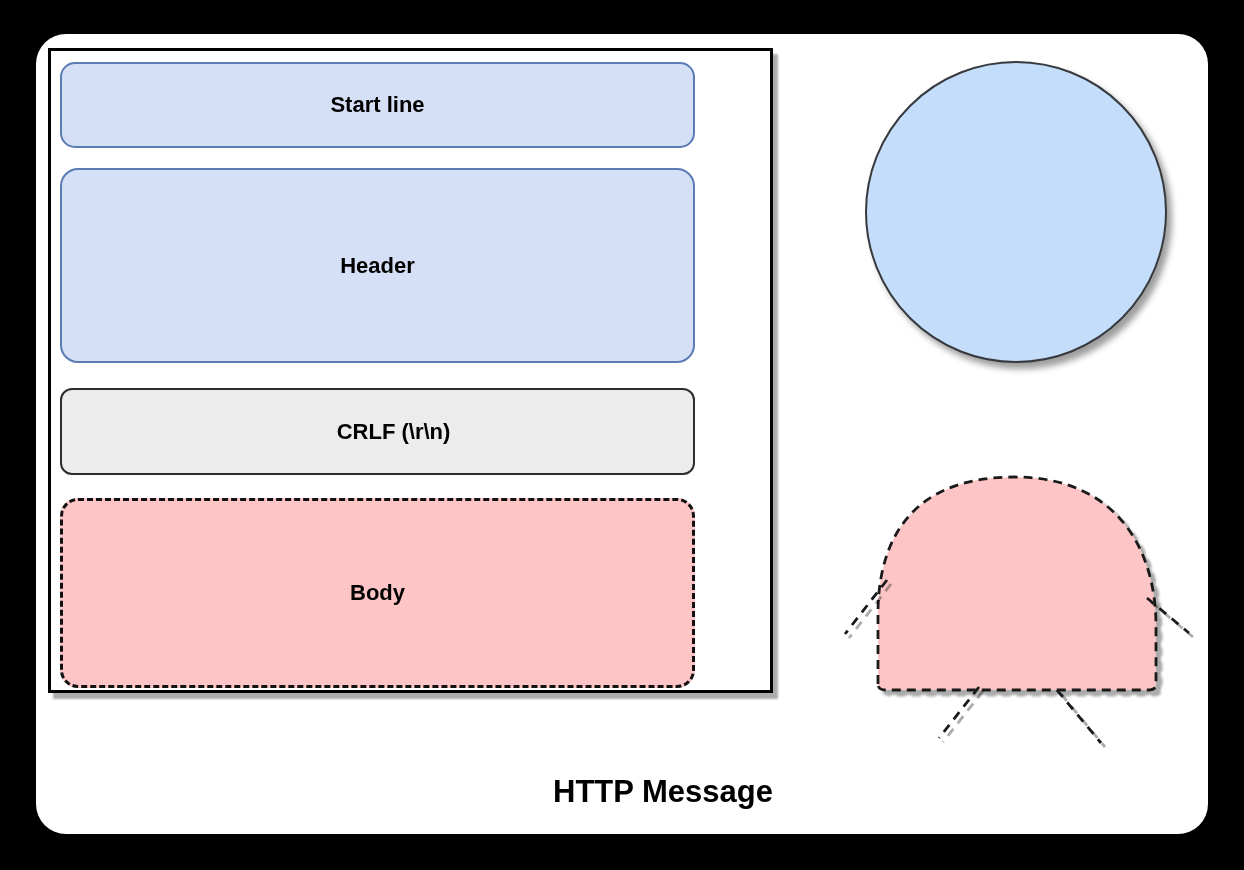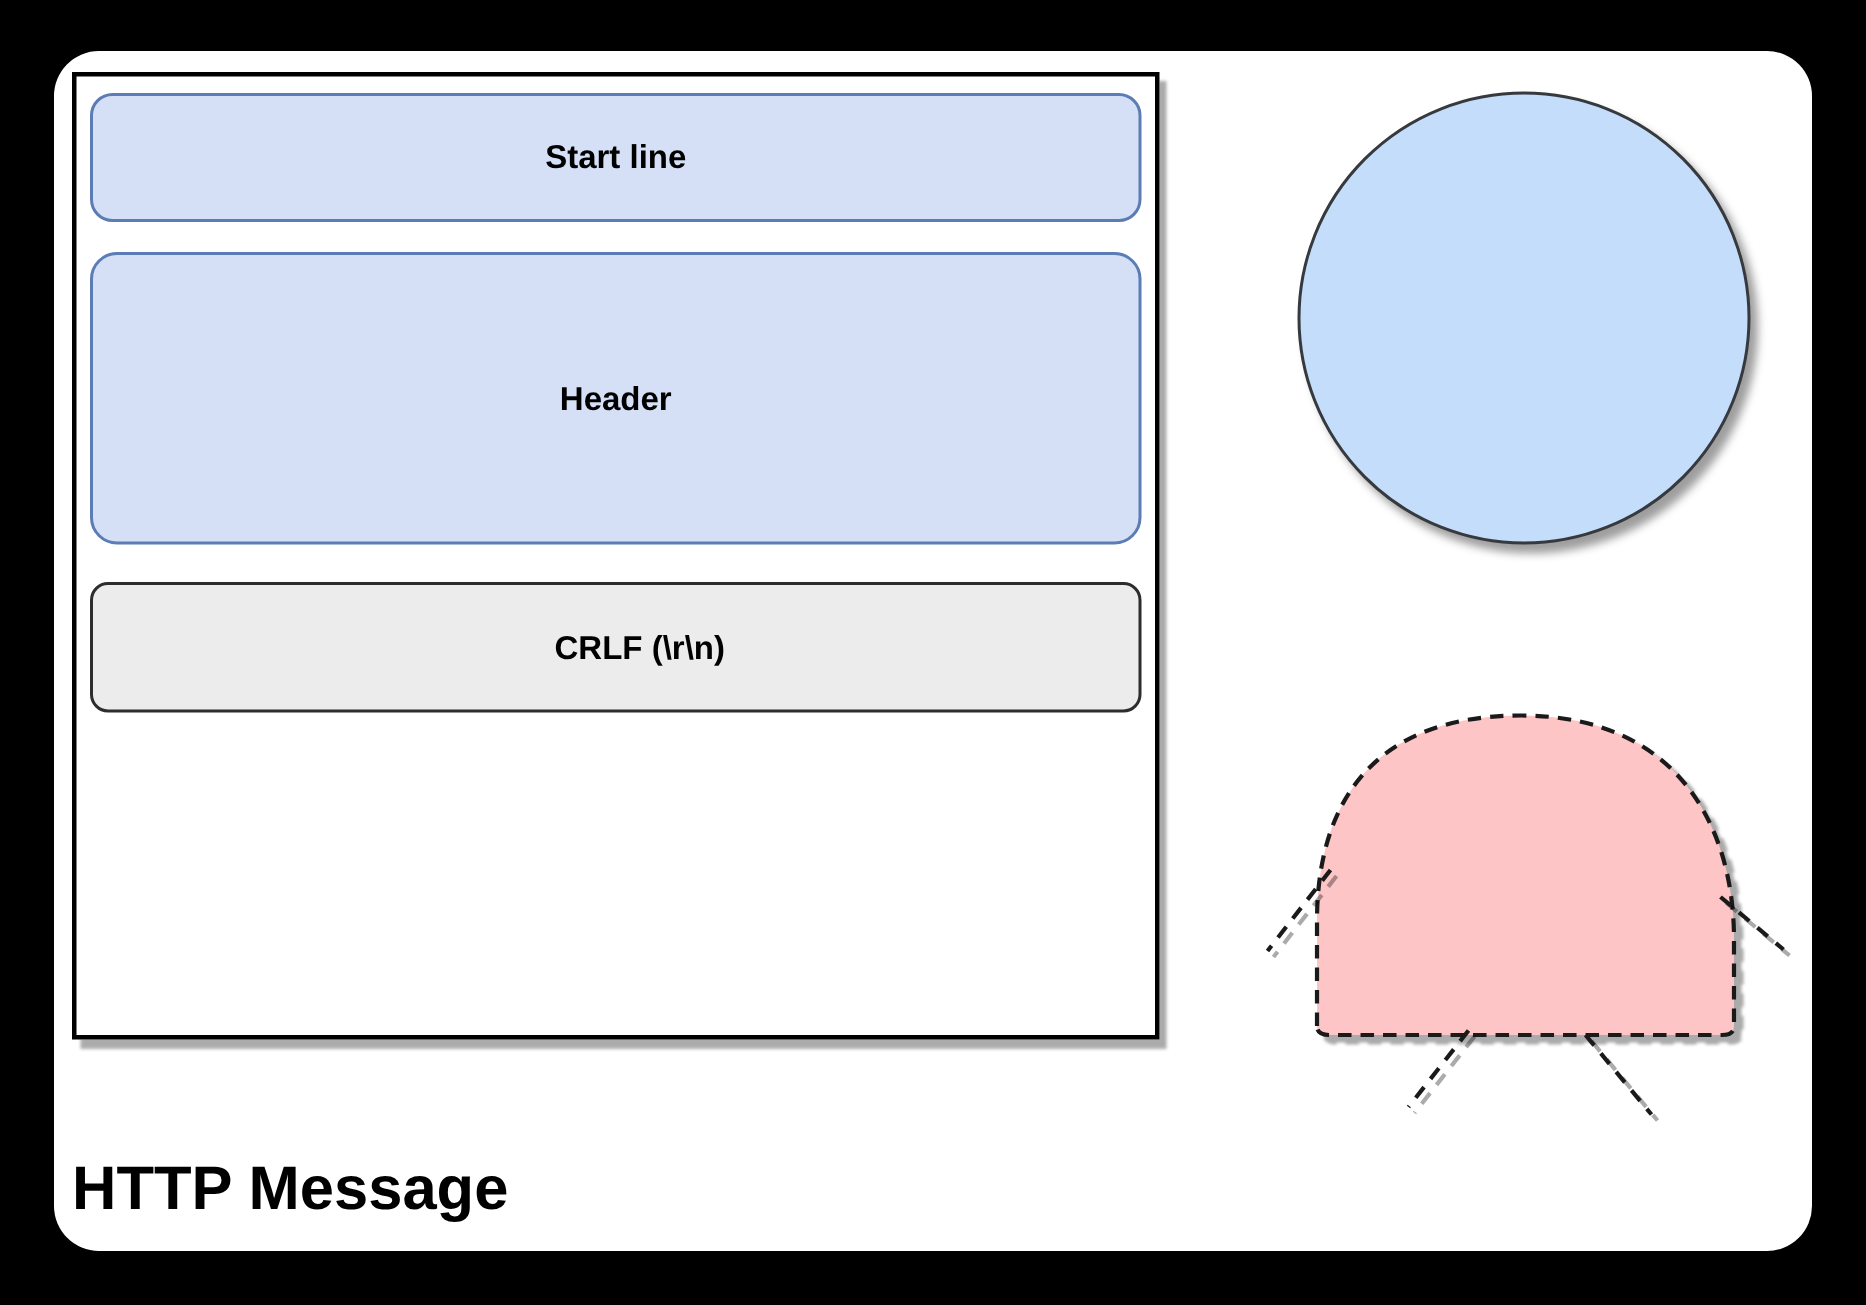--- a/index.html
+++ b/index.html
@@ -31,21 +31,21 @@
     width: 725px;
     height: 645px;
     box-sizing: border-box;
     background: var(--card-bg, #fff);
     border: 3px solid var(--box-border, #000);
     box-shadow: 5px 6px 2px rgba(0,0,0,0.33);
   }
   .segment {
     position: absolute;
     left: 9px;
-    width: 701px;
+    width: 635px;
     box-sizing: border-box;
     display: flex;
     align-items: center;
     justify-content: center;
     font-size: 22px;
     font-weight: bold;
     color: var(--text, #000);
   }
   .segment-start-line {
     top: 11px;
@@ -76,22 +76,22 @@
     border: 3px dashed var(--segment-pink-border, #111);
     border-radius: 18px;
   }
   .caption {
     position: absolute;
     left: 12px;
     top: 736px;
     width: 725px;
     height: 44px;
     line-height: 44px;
-    text-align: left;
-    font-size: 41px;
+    text-align: right;
+    font-size: 31px;
     font-weight: bold;
     color: var(--text, #000);
   }
   .figures-svg {
     position: absolute;
     left: 784px;
     top: 6px;
     width: 420px;
     height: 760px;
   }
@@ -124,20 +124,23 @@
   <div class="message-box">
     <div class="segment segment-start-line">
       <span>Start line</span>
     </div>
     <div class="segment segment-header">
       <span>Header</span>
     </div>
     <div class="segment segment-crlf">
       <span>CRLF (\r\n)</span>
     </div>
+    <div class="segment segment-body">
+      <span>Body</span>
+    </div>
   </div>
 
   <div class="caption">HTTP Message</div>
 
   <svg class="figures-svg" viewBox="820 40 420 760" xmlns="http://www.w3.org/2000/svg">
     <circle class="blue-circle" cx="1016" cy="212" r="150"></circle>
 
     <path class="pink-dome" d="M 878 684 L 878 614 C 878 544 908 477 1014 477 C 1119 477 1156 552 1156 626 L 1156 684 Q 1156 690 1148 690 L 886 690 Q 878 690 878 684 Z"></path>
 
     <path class="dome-leg" d="M 887 580 L 845 634"></path>

